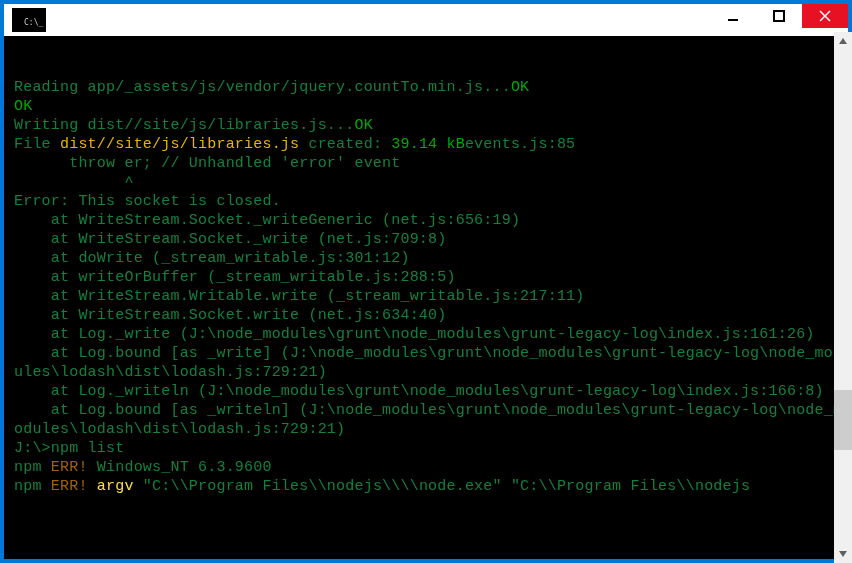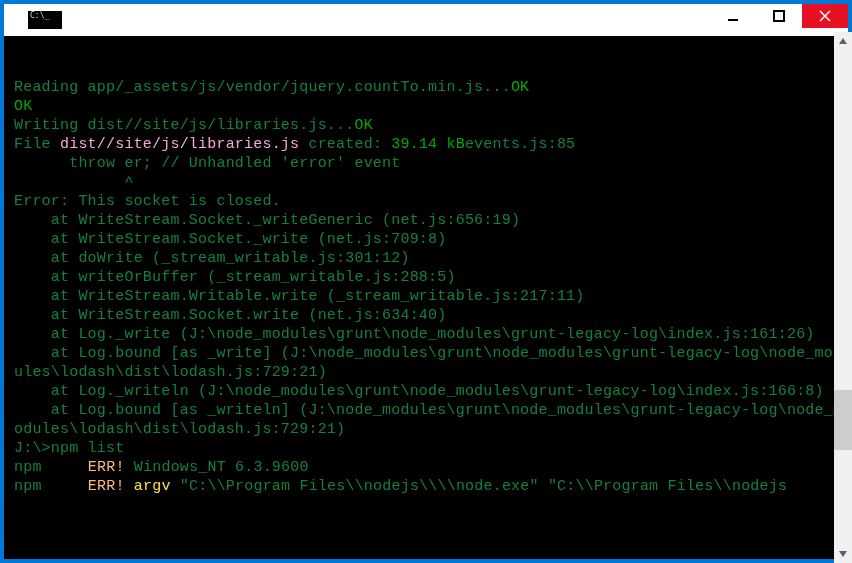--- a/index.html
+++ b/index.html
@@ -26,26 +26,26 @@
     .titlebar {
       height: 32px;
       background: #fff;
       display: flex;
       align-items: center;
       position: relative;
     }
     .title-icon {
       width: 34px;
       height: 18px;
-      margin-left: 24px;
+      margin-left: 8px;
       background: #000;
       display: flex;
       align-items: flex-start;
       justify-content: flex-start;
-      padding: 2px;
+      padding: 12px;
     }
     .title-icon-inner {
       color: #ccc;
       font-size: 8px;
       font-family: monospace;
       line-height: 6px;
     }
     .window-controls {
       position: absolute;
       right: 0;
@@ -121,22 +121,22 @@
       height: 60px;
       top: 340px;
       background: #cdcdcd;
       cursor: pointer;
     }
     .scroll-arrow.down {
       position: absolute;
       bottom: 0;
     }
     .green { color: #00aa00; }
-    .cyan { color: #f9a8d4; }
-    .red { color: #fdba74; margin-left: 37px; }
+    .cyan { color: #eab308; }
+    .red { color: #a16207; }
     .magenta { color: #fde047; }
     .white { color: #15803d; }
     .terminal-line {
       display: block;
     }
   </style>
 </head>
 <body>
 
 <div class="window">

